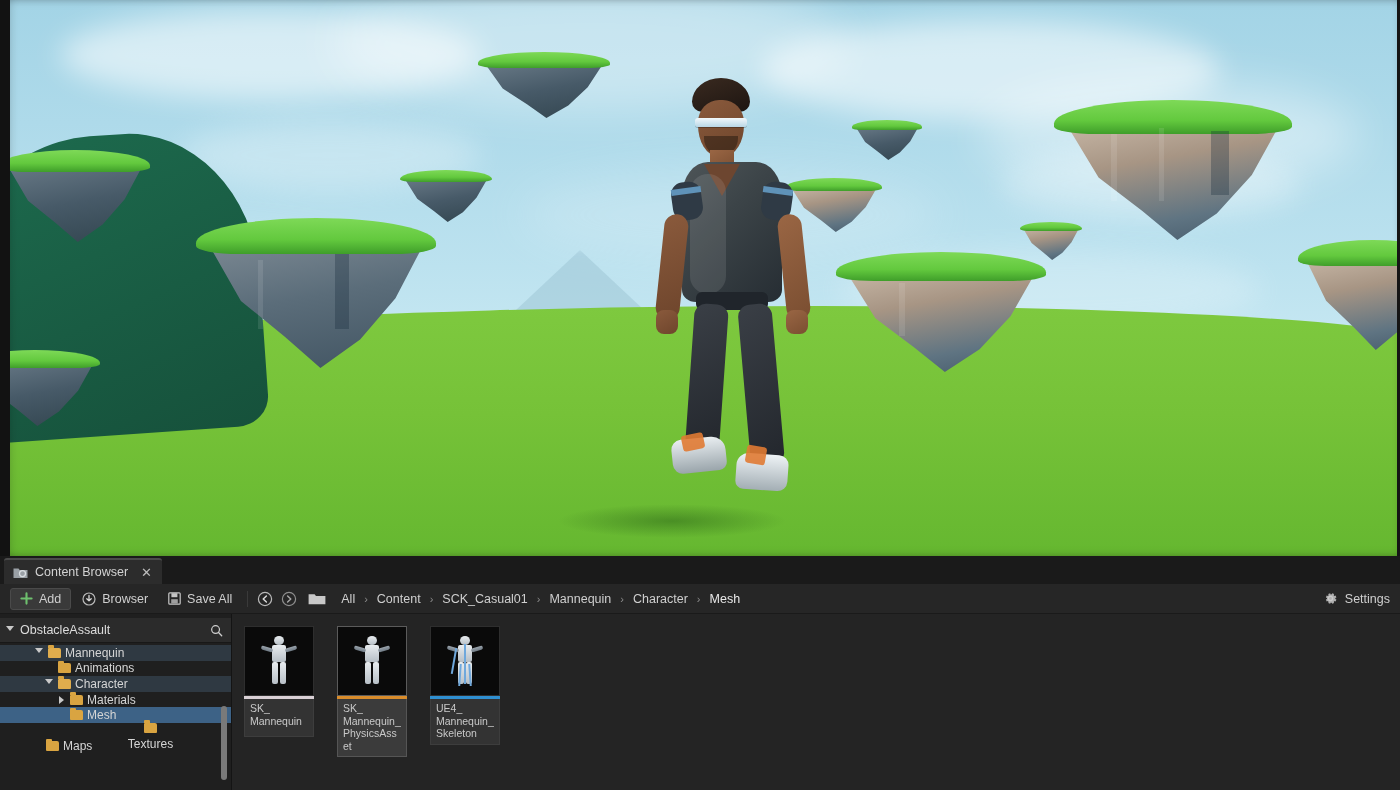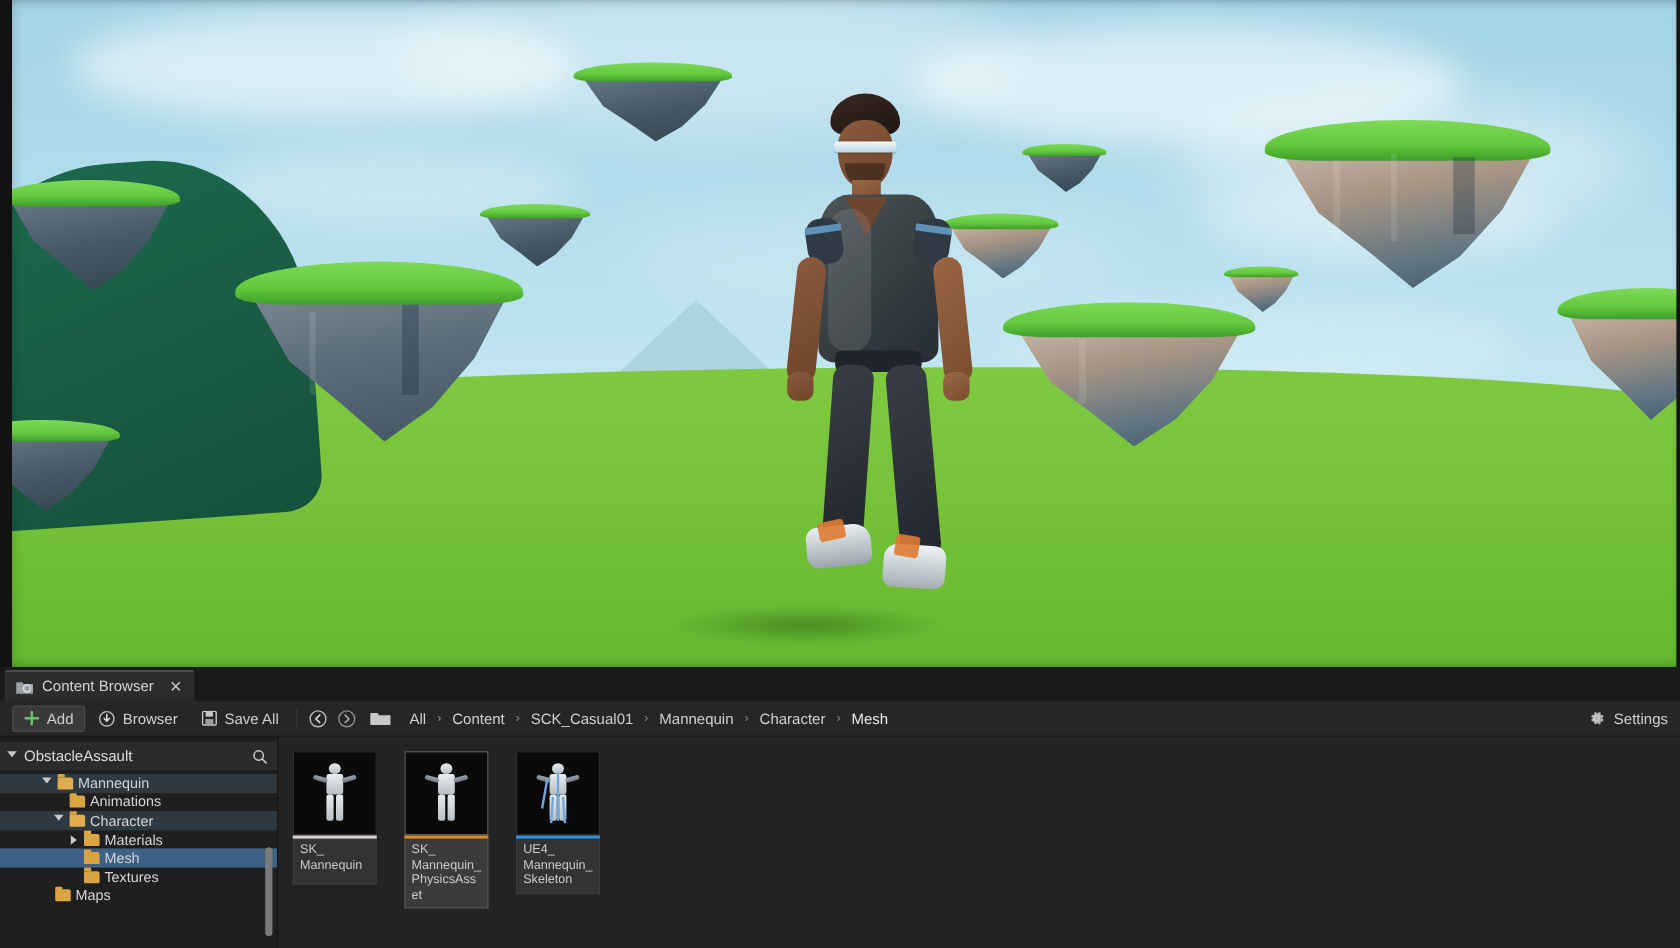--- a/index.html
+++ b/index.html
@@ -419,21 +419,21 @@
             <span>Materials</span>
           </div>
 
           <div class="trow sel" style="padding-left:70px;">
             <span class="folder">
                 <i></i>
               </span>
             <span>Mesh</span>
           </div>
 
-          <div class="trow" style="padding-left:70px;">
+          <div class="trow" style="padding-left:70px;flex-direction:column;">
             <span class="folder">
                 <i></i>
               </span>
             <span>Textures</span>
           </div>
 
           <div class="trow" style="padding-left:46px;">
             <span class="folder">
                 <i></i>
               </span>

